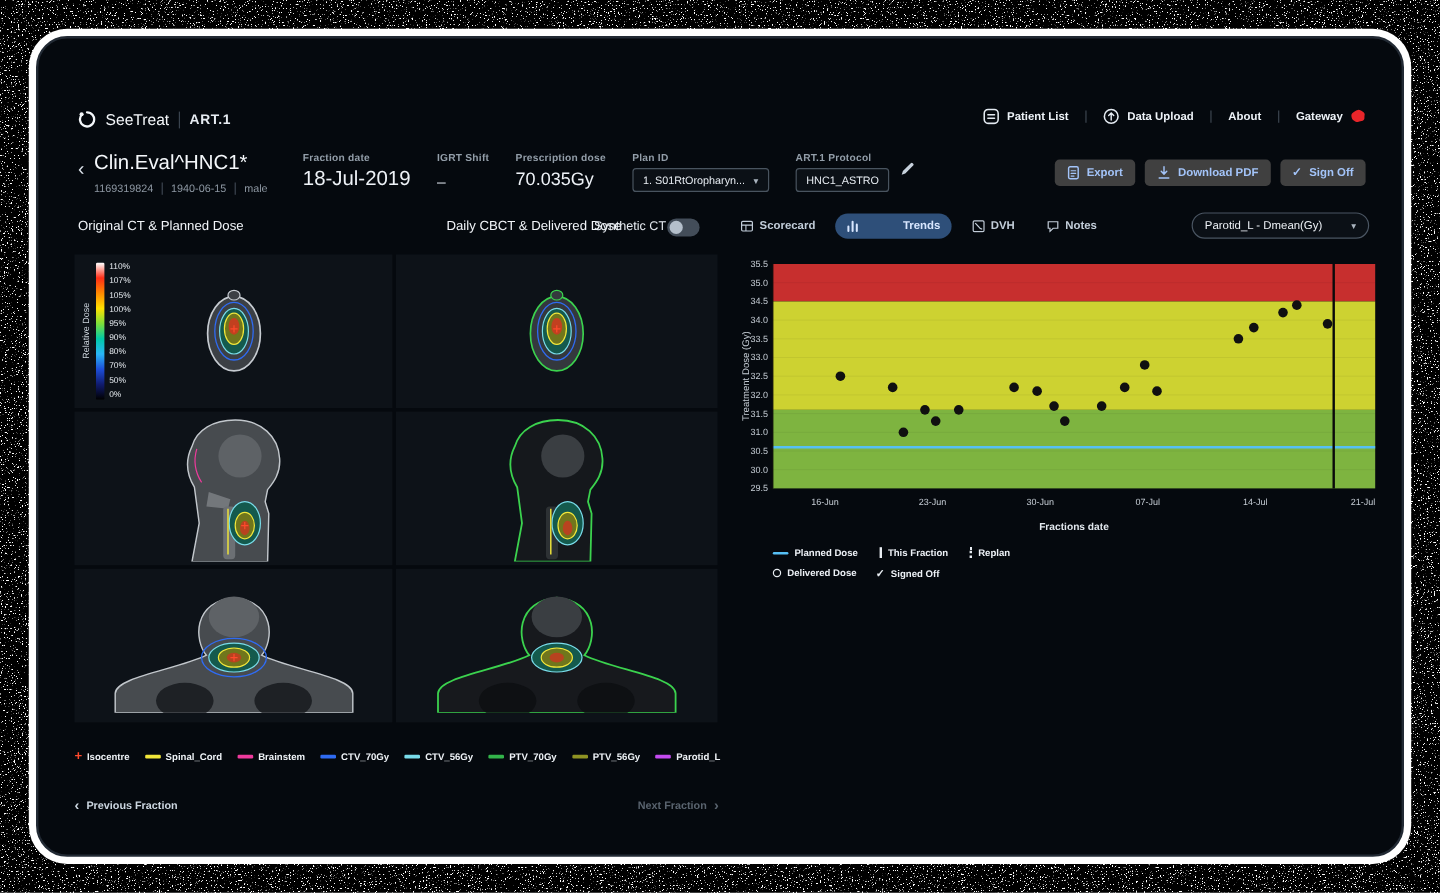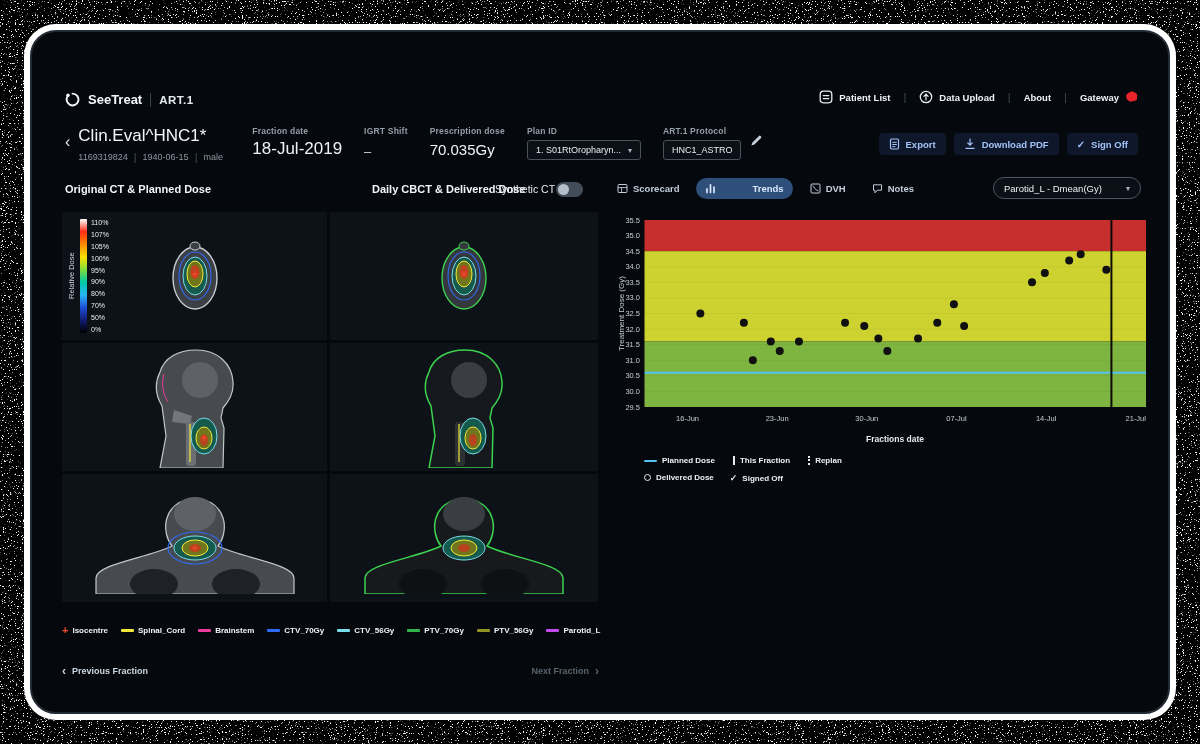--- a/index.html
+++ b/index.html
@@ -6,21 +6,21 @@
   html,body{width:1200px;height:744px;overflow:hidden;background:#ffffff;
     font-family:"Liberation Sans",sans-serif;}
   .noise{position:absolute;left:0;top:0;width:1200px;height:744px;}
   .device{position:absolute;left:30px;top:30px;width:1140px;height:684px;
     background:#05090e;border:2px solid #222a34;border-radius:26px;
     box-shadow:0 0 0 6px #ffffff;overflow:hidden;}
   .abs{position:absolute;}
   .lbl{font-size:8.5px;color:#939ea9;font-weight:bold;letter-spacing:.2px;}
   
   .brand-row{left:33px;top:60px;display:flex;align-items:center;gap:8px;}
-  .brand-name{font-size:13px;font-weight:bold;color:#f4f7fa;}
+  .brand-name{font-size:13px;font-weight:normal;color:#f4f7fa;}
   .brand-sep{width:1px;height:14px;background:#39434e;}
   .app-name{font-size:11.5px;font-weight:bold;color:#e6ebf1;letter-spacing:.5px;}
   .topnav{right:30px;top:58px;display:flex;align-items:center;gap:13px;}
   .nav-item{display:flex;align-items:center;gap:6px;color:#eef3f8;font-size:9.5px;
     font-weight:bold;background:none;border:none;cursor:pointer;}
   .sep{color:#414b56;font-size:11px;}
   
   .patient-row{left:33px;top:94px;display:flex;align-items:flex-start;}
   .back-btn{background:none;border:none;color:#dfe6ee;font-size:16px;cursor:pointer;
     margin:8px 8px 0 0;line-height:1;}
@@ -30,25 +30,25 @@
   .fld .val-big{font-size:17px;color:#eef2f7;margin-top:3px;}
   .fld .val-mid{font-size:15px;color:#eef2f7;margin-top:5px;}
   .fld .val-dash{font-size:13px;color:#cfd6de;margin-top:8px;}
   .chip{display:inline-flex;align-items:center;gap:7px;height:20px;margin-top:4px;
     border:1px solid #49545f;border-radius:3px;padding:0 8px;font-size:9px;
     color:#e8edf3;background:#0b1016;cursor:pointer;white-space:nowrap;}
   .chip .caret{font-size:8px;color:#aab4bf;}
   .pencil-btn{background:none;border:none;cursor:pointer;margin:8px 0 0 9px;}
   .actions{right:30px;top:101px;display:flex;gap:8px;}
   .act-btn{display:inline-flex;align-items:center;gap:6px;height:22px;padding:0 10px;
-    background:#0f172a;border:none;border-radius:4px;color:#a3c4f9;font-size:9.5px;
+    background:#404040;border:none;border-radius:4px;color:#a3c4f9;font-size:9.5px;
     font-weight:bold;cursor:pointer;}
   .act-btn .ck{font-size:10px;}
   
-  .sec-title{font-size:11px;font-weight:bold;color:#f2f5f9;}
+  .sec-title{font-size:11px;font-weight:normal;color:#f2f5f9;}
   .syn-label{font-size:10.5px;color:#e6ebf1;}
   .toggle{width:27px;height:15px;border-radius:8px;background:#434d59;position:relative;cursor:pointer;}
   .toggle .knob{position:absolute;left:2px;top:2px;width:11px;height:11px;border-radius:50%;background:#b4bfcb;}
   .tabs{left:576px;top:146px;display:flex;align-items:center;gap:8px;}
   .tab{display:flex;align-items:center;gap:5px;color:#c2cdd9;font-size:9.5px;font-weight:bold;
     padding:5px 9px;border-radius:13px;background:none;border:none;cursor:pointer;}
   .tab.active{background:#2e4f79;color:#d9e7ff;gap:36px;}
   .metric-dd{right:27px;top:145px;width:148px;height:22px;border:1px solid #4a5562;
     border-radius:16px;background:#0b1016;color:#eef2f7;font-size:9.5px;display:flex;
     align-items:center;justify-content:space-between;padding:0 10px;cursor:pointer;}

